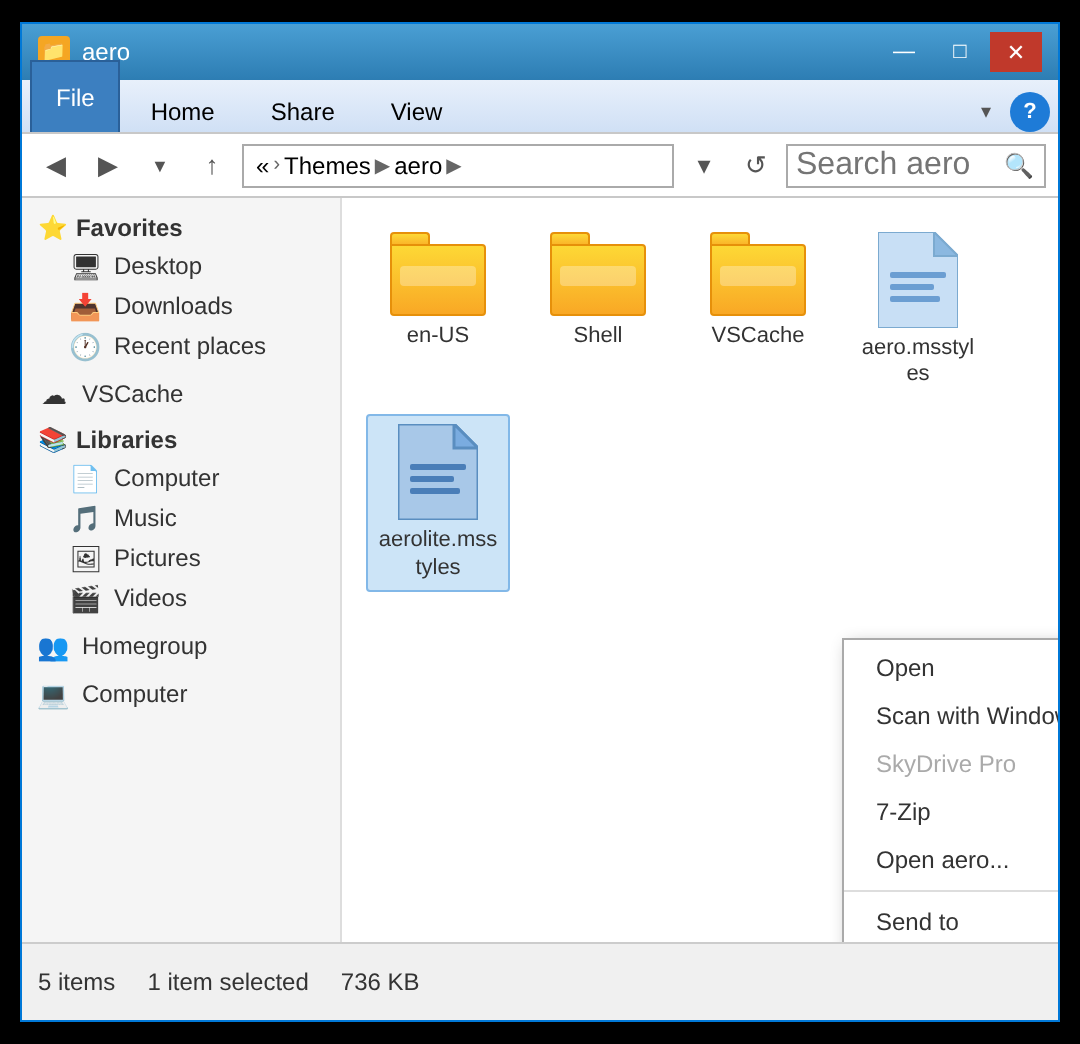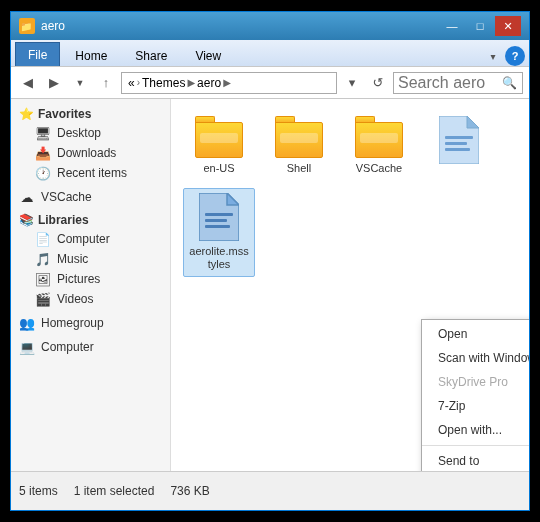--- a/index.html
+++ b/index.html
@@ -87,21 +87,21 @@
       border-bottom: none;
       background: transparent;
       height: 22px;
       display: flex;
       align-items: center;
     }
     .ribbon-tab.active {
       background: #3c7fc0;
       color: white;
       border-color: #2a6099;
-      height: 24px;
+      height: 36px;
     }
     .ribbon-tab-spacer { flex: 1; }
     .ribbon-expand-btn {
       width: 20px;
       height: 20px;
       display: flex;
       align-items: center;
       justify-content: center;
       cursor: pointer;
       font-size: 10px;
@@ -415,21 +415,21 @@
         <div class="sidebar-item">
           <span class="sidebar-icon">🖥</span>
           <span>Desktop</span>
         </div>
         <div class="sidebar-item">
           <span class="sidebar-icon">📥</span>
           <span>Downloads</span>
         </div>
         <div class="sidebar-item">
           <span class="sidebar-icon">🕐</span>
-          <span>Recent items</span>
+          <span>Recent places</span>
         </div>
       </div>
 
       <div class="sidebar-section">
         <div class="sidebar-item" style="padding-left:8px;">
           <span class="sidebar-icon">☁</span>
           <span>VSCache</span>
         </div>
       </div>
 
@@ -507,20 +507,21 @@
         <div class="file-item">
           <div style="width:48px;height:48px;display:flex;align-items:center;justify-content:center;">
             <svg width="40" height="48" viewBox="0 0 40 48">
               <polygon points="0,0 28,0 40,12 40,48 0,48" fill="#c8dff5" stroke="#7baad0" stroke-width="1"></polygon>
               <polygon points="28,0 28,12 40,12" fill="#8bb8e0" stroke="#7baad0" stroke-width="1"></polygon>
               <rect x="6" y="20" width="28" height="3" fill="#6b9ed2" rx="1"></rect>
               <rect x="6" y="26" width="22" height="3" fill="#6b9ed2" rx="1"></rect>
               <rect x="6" y="32" width="25" height="3" fill="#6b9ed2" rx="1"></rect>
             </svg>
           </div>
+          <span class="file-label">aero.msstyles</span>
         </div>
 
         <div class="file-item selected">
           <div style="width:48px;height:48px;display:flex;align-items:center;justify-content:center;">
             <svg width="40" height="48" viewBox="0 0 40 48">
               <polygon points="0,0 28,0 40,12 40,48 0,48" fill="#a8c8e8" stroke="#5a8ec0" stroke-width="1.5"></polygon>
               <polygon points="28,0 28,12 40,12" fill="#7aace0" stroke="#5a8ec0" stroke-width="1.5"></polygon>
               <rect x="6" y="20" width="28" height="3" fill="#4a7eb8" rx="1"></rect>
               <rect x="6" y="26" width="22" height="3" fill="#4a7eb8" rx="1"></rect>
               <rect x="6" y="32" width="25" height="3" fill="#4a7eb8" rx="1"></rect>
@@ -539,21 +540,21 @@
         </div>
         <div class="ctx-item grayed">
           <span>SkyDrive Pro</span>
 
         </div>
         <div class="ctx-item">
           <span>7-Zip</span>
 
         </div>
         <div class="ctx-item">
-          <span>Open with...</span>
+          <span>Open aero...</span>
         </div>
         <div class="ctx-separator"></div>
         <div class="ctx-item">
           <span>Send to</span>
 
         </div>
         <div class="ctx-separator"></div>
         <div class="ctx-item">
           <span>Cut</span>
         </div>

